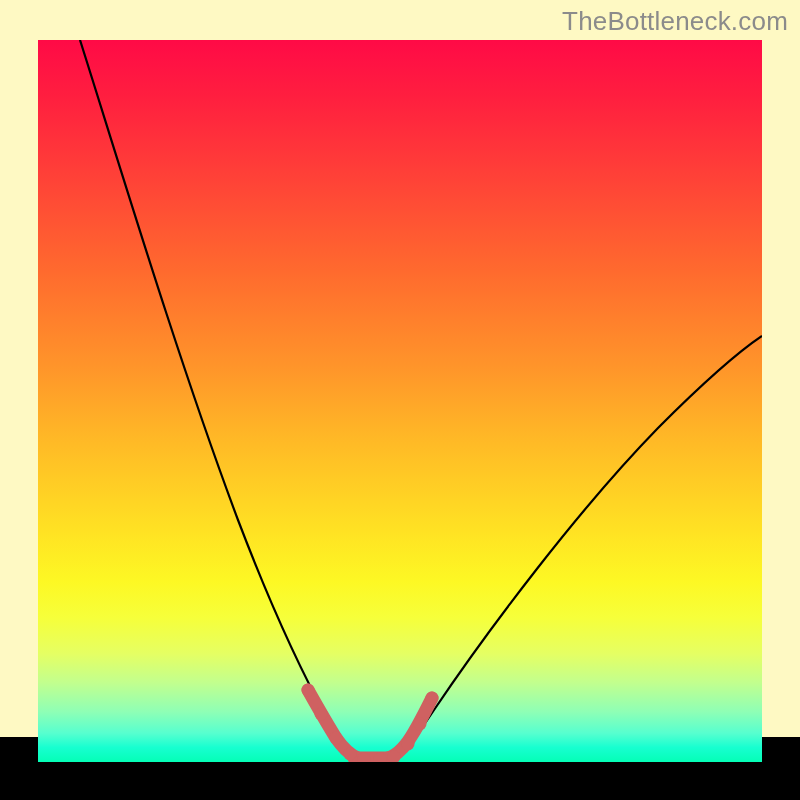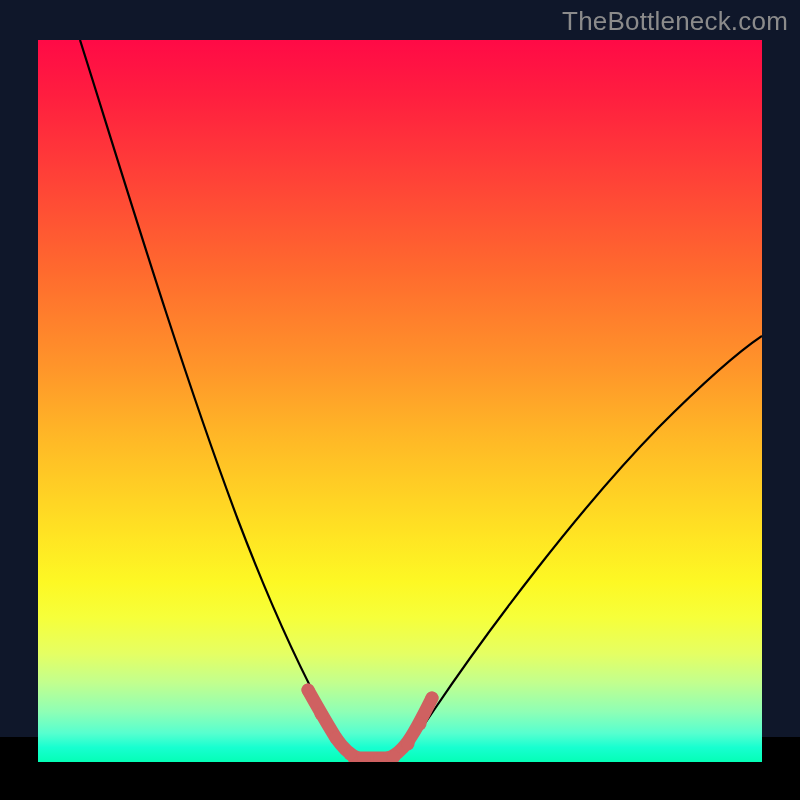--- a/index.html
+++ b/index.html
@@ -10,21 +10,21 @@
     background: #000;
     overflow: hidden;
     font-family: Arial, Helvetica, sans-serif;
   }
   .frame {
     position: absolute;
     left: 0;
     top: 0;
     width: 800px;
     height: 737px;
-    background: #0f172a;
+    background: #fef9c3;
   }
   .plot {
     position: absolute;
     left: 38px;
     top: 40px;
     width: 724px;
     height: 722px;
     background: linear-gradient(to bottom,
       #ff0a46 0%,
       #ff1f3f 8%,

